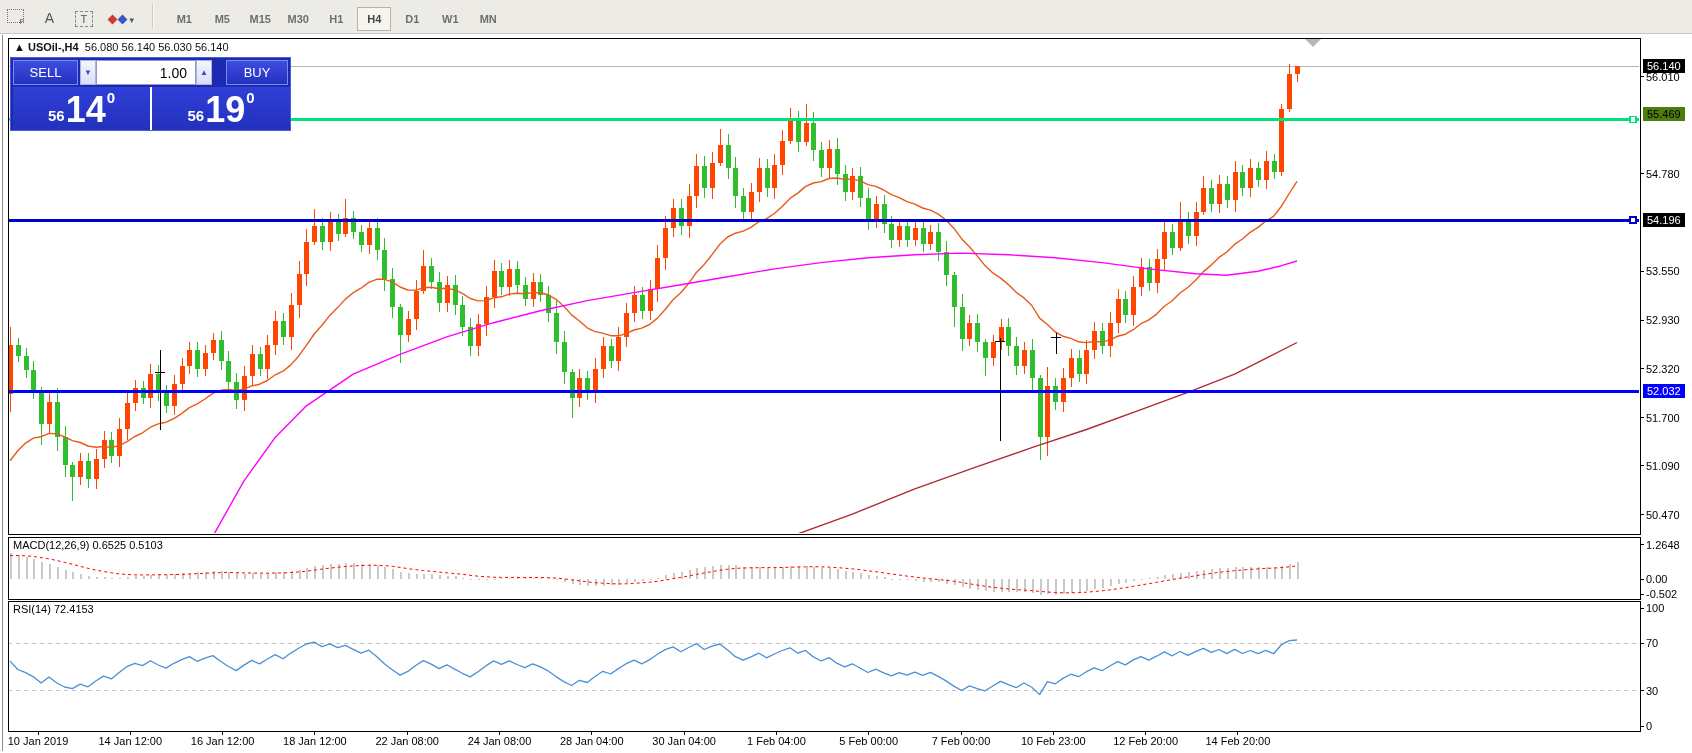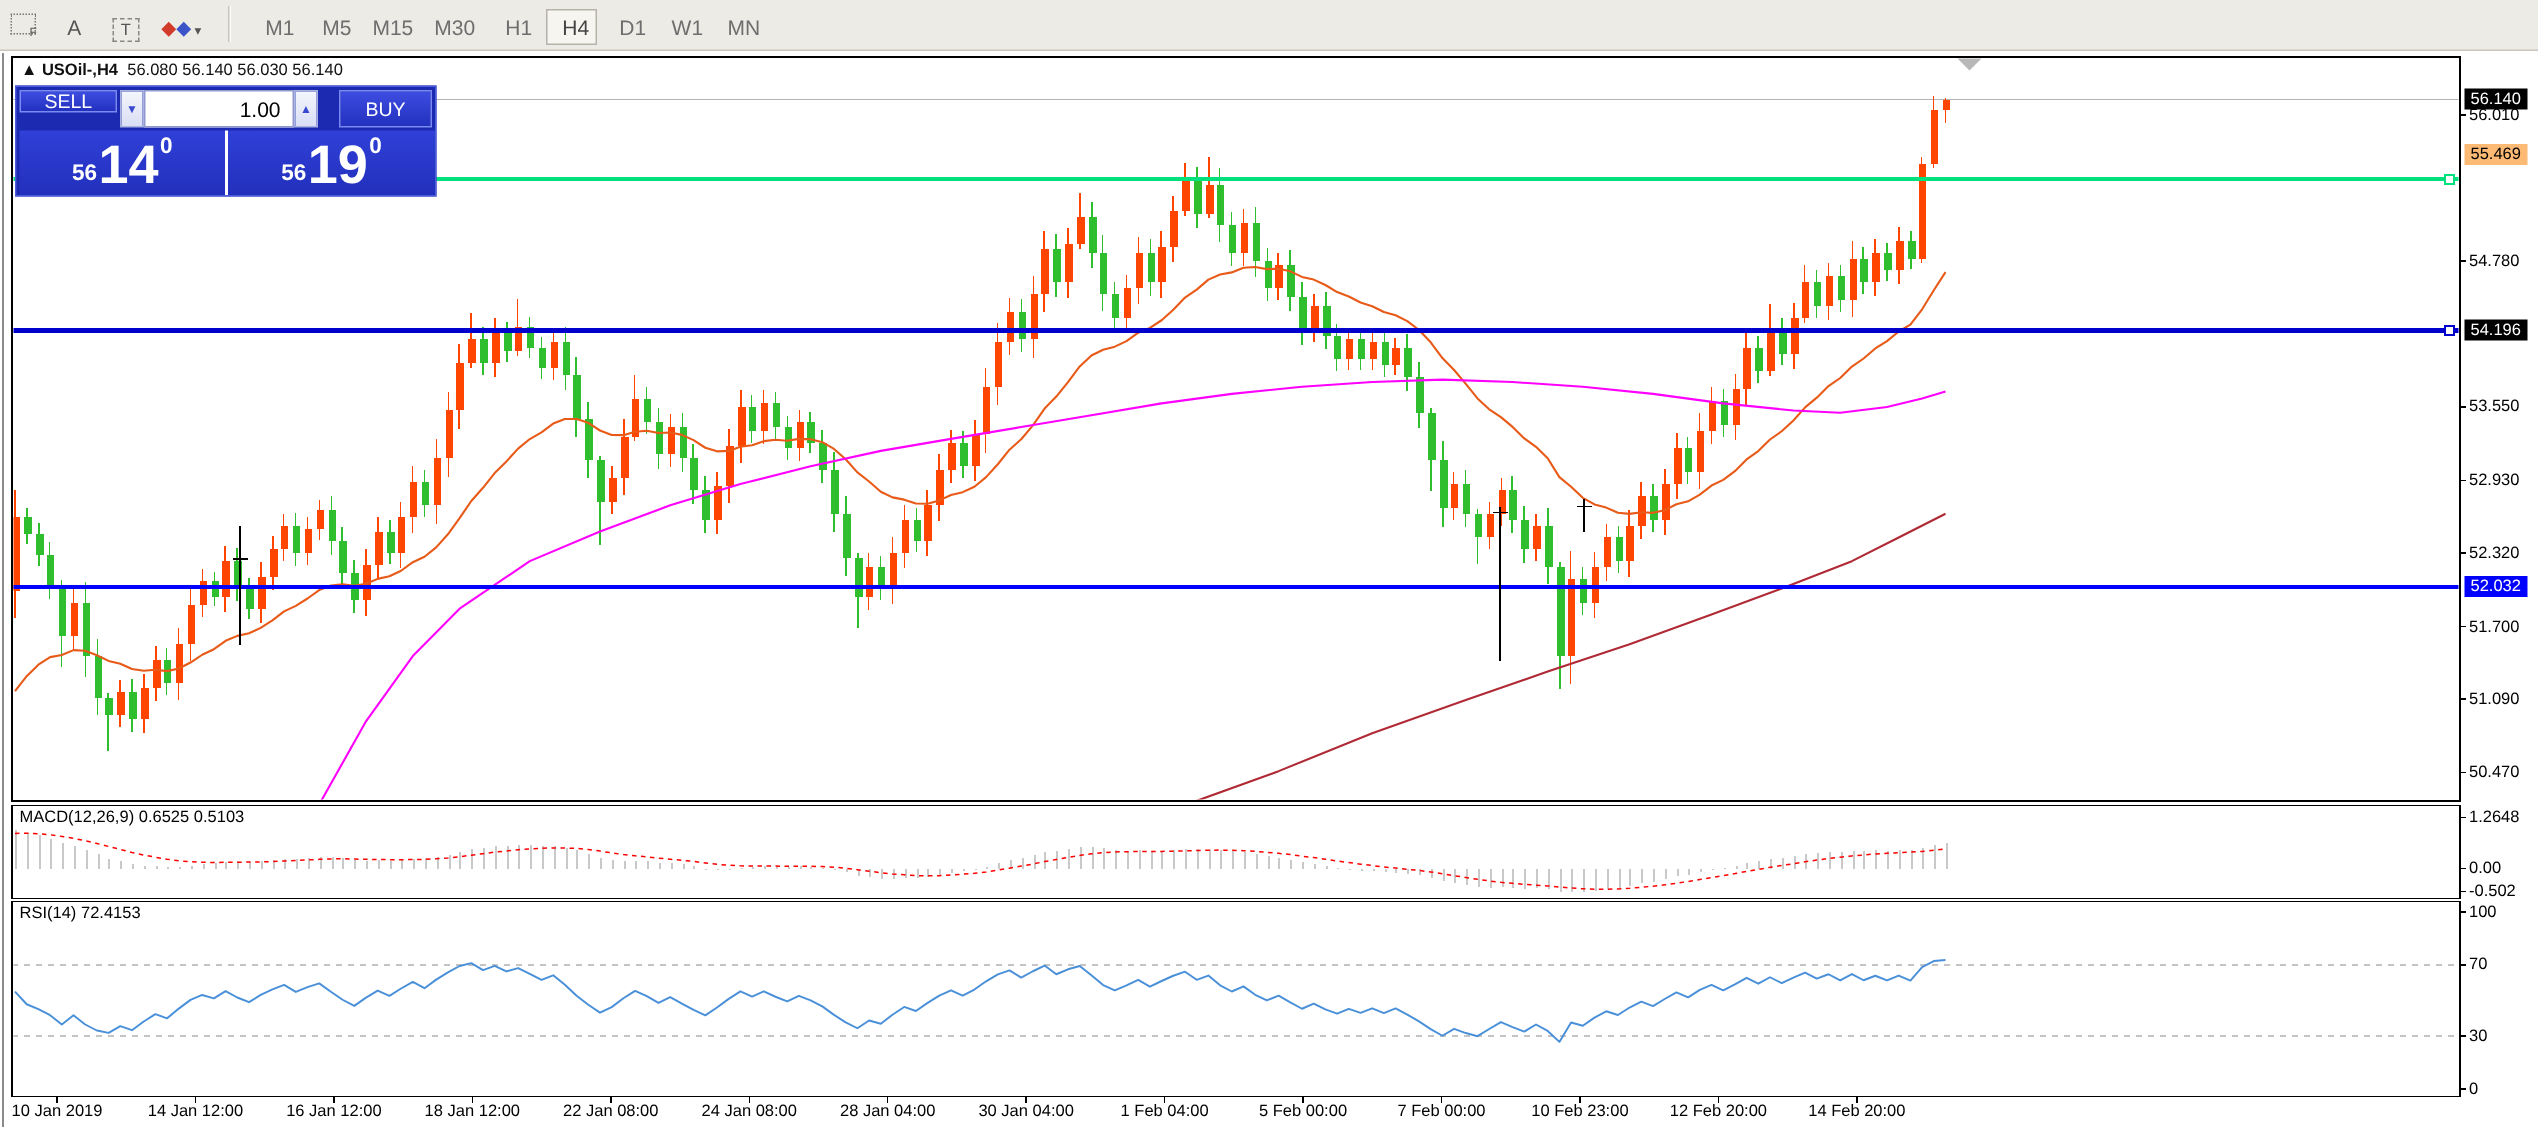--- a/index.html
+++ b/index.html
@@ -14,30 +14,30 @@
   .ticon{width:30px;}
   .dottedbox{width:15px;height:12px;border:1px dotted #777;position:relative;}
   .dottedbox .fsub{position:absolute;right:-2px;bottom:-4px;font-size:8px;color:#555;background:transparent;}
   .a-glyph{font-size:14px;color:#555;}
   .t-glyph{width:16px;height:14px;border:1px dashed #888;font-size:11px;color:#555;
     display:flex;align-items:center;justify-content:center;}
   .diamond{width:7px;height:7px;transform:rotate(45deg);display:inline-block;}
   .sep{display:inline-block;width:1px;height:24px;margin:4px 8px 0 8px;background:#c9c6bd;
     box-shadow:1px 0 0 #fff;vertical-align:top;}
   .tfbtn{display:inline-block;min-width:24px;padding:0 4px;height:22px;line-height:22px;margin:5px 2px 0 2px;
-    text-align:right;font-size:14px;font-weight:normal;color:#6e6e6e;border:1px solid transparent;}
+    text-align:center;font-size:11px;font-weight:bold;color:#6e6e6e;border:1px solid transparent;}
   .tfbtn.active{background:#f7f5f0;border:1px solid #b5b2a8;color:#444;}
   #symbol-line{left:14px;top:41px;font-size:11px;color:#111;}
   #symbol-line b{font-weight:bold;text-align:center;}
 
   
   #trade-panel{left:10px;top:57px;width:281px;height:74px;background:#1b2ab0;border:1px solid #4c5bd8;box-sizing:border-box;}
   .tp-btn{position:absolute;background:linear-gradient(180deg,#3d4de0,#2331bf);border:1px solid #7b8af0;
     box-sizing:border-box;color:#fff;display:flex;align-items:center;justify-content:center;}
-  #sell-btn{left:2px;top:2px;width:65px;height:15px;font-size:13px;}
+  #sell-btn{left:2px;top:2px;width:65px;height:25px;font-size:13px;}
   #buy-btn{left:215px;top:2px;width:62px;height:25px;font-size:13px;}
   .spin{position:absolute;top:2px;width:16px;height:25px;background:linear-gradient(180deg,#f4f6fc,#d9def5);
     border:1px solid #aab3e0;box-sizing:border-box;color:#3a4ad0;font-size:8px;
     display:flex;align-items:center;justify-content:center;}
   #vol-down{left:69px;}
   #vol-up{left:185px;}
   #vol-input{position:absolute;left:85px;top:2px;width:100px;height:25px;border:1px solid #9099d0;
     box-sizing:border-box;font-size:14px;text-align:right;padding-right:8px;font-family:"Liberation Sans",sans-serif;}
   .price-box{position:absolute;top:29px;height:43px;background:linear-gradient(180deg,#3040d8,#2230bc);
     color:#fff;display:flex;align-items:flex-end;justify-content:center;padding-bottom:3px;box-sizing:border-box;}
@@ -696,21 +696,21 @@
       <div class="ytick" style="top:465.87199999999956px">51.090</div>
       <div class="ytick" style="top:514.9139999999999px">50.470</div>
       <div class="ytick" style="top:544.97688px">1.2648</div>
       <div class="ytick" style="top:579px">0.00</div>
       <div class="ytick" style="top:594.2523px">-0.502</div>
       <div class="ytick" style="top:608px">100</div>
       <div class="ytick" style="top:643.4px">70</div>
       <div class="ytick" style="top:690.6px">30</div>
       <div class="ytick" style="top:726px">0</div>
       <div class="badge" style="top:66.4169999999998px;background:#000000;color:#ffffff">56.140</div>
-      <div class="badge" style="top:103px;background:#fdba74;color:#000000">55.469</div>
+      <div class="badge" style="top:114px;background:#4d7c0f;color:#000000">55.469</div>
       <div class="badge" style="top:220.18740000000003px;background:#000000;color:#ffffff">54.196</div>
       <div class="badge" style="top:391.35980000000006px;background:#0000ff;color:#ffffff">52.032</div>
     </div>
   <div id="xaxis-labels">
       <div class="xtick" style="left: 38px;">10 Jan 2019</div>
       <div class="xtick" style="left: 130.3px;">14 Jan 12:00</div>
       <div class="xtick" style="left: 222.6px;">16 Jan 12:00</div>
       <div class="xtick" style="left: 314.9px;">18 Jan 12:00</div>
       <div class="xtick" style="left: 407.2px;">22 Jan 08:00</div>
       <div class="xtick" style="left: 499.5px;">24 Jan 08:00</div>

